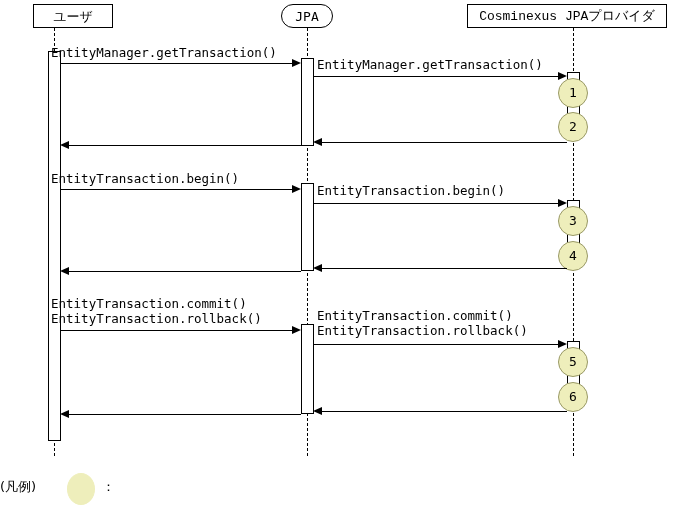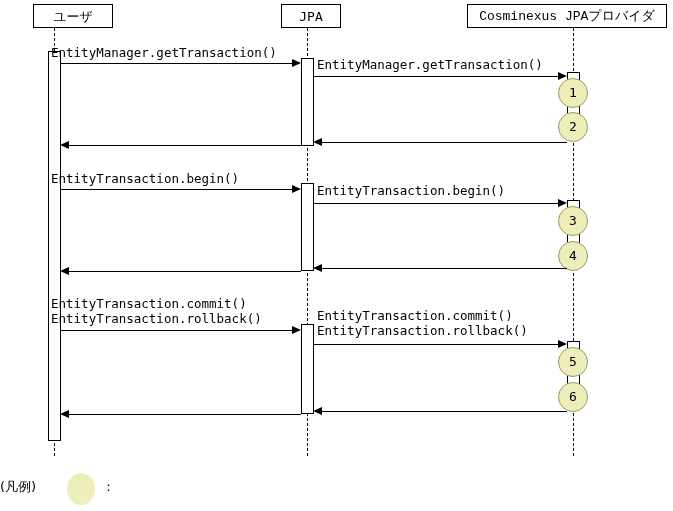--- a/index.html
+++ b/index.html
@@ -45,21 +45,21 @@
 </style>
 </head>
 <body>
 
 <div class="canvas">
 
   <div class="actor-box" style="left:20px;top:4px;width:80px;margin-left:13px;">
     <span>ユーザ</span>
   </div>
 
-  <div class="actor-box" style="left:281px;top:4px;width:60px;">
+  <div class="actor-box" style="left:281px;top:4px;width:52px;border-radius:12px;">
     <span>JPA</span>
   </div>
 
   <div class="actor-box" style="left:467px;top:4px;width:200px;font-family:Liberation Mono, monospace;">
     <span>Cosminexus JPAプロバイダ</span>
   </div>
 
   <div class="lifeline" style="left:54px;top:28px;height:428px;"></div>
   <div class="lifeline" style="left:307px;top:28px;height:428px;"></div>
   <div class="lifeline" style="left:573px;top:28px;height:428px;"></div>

